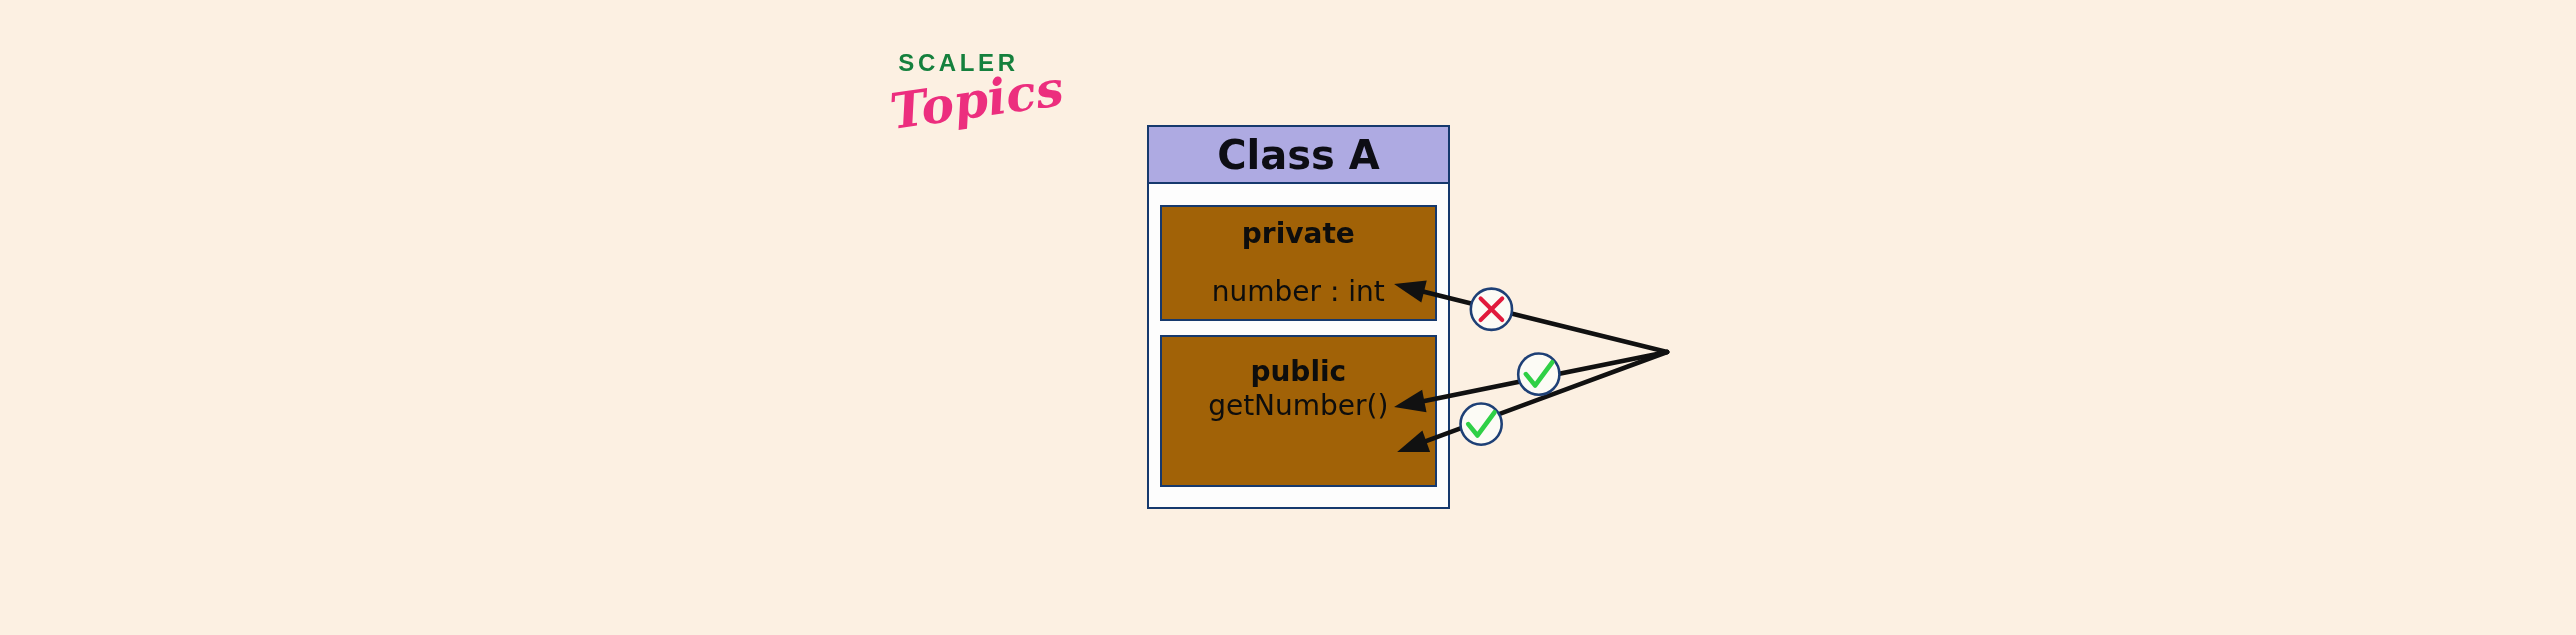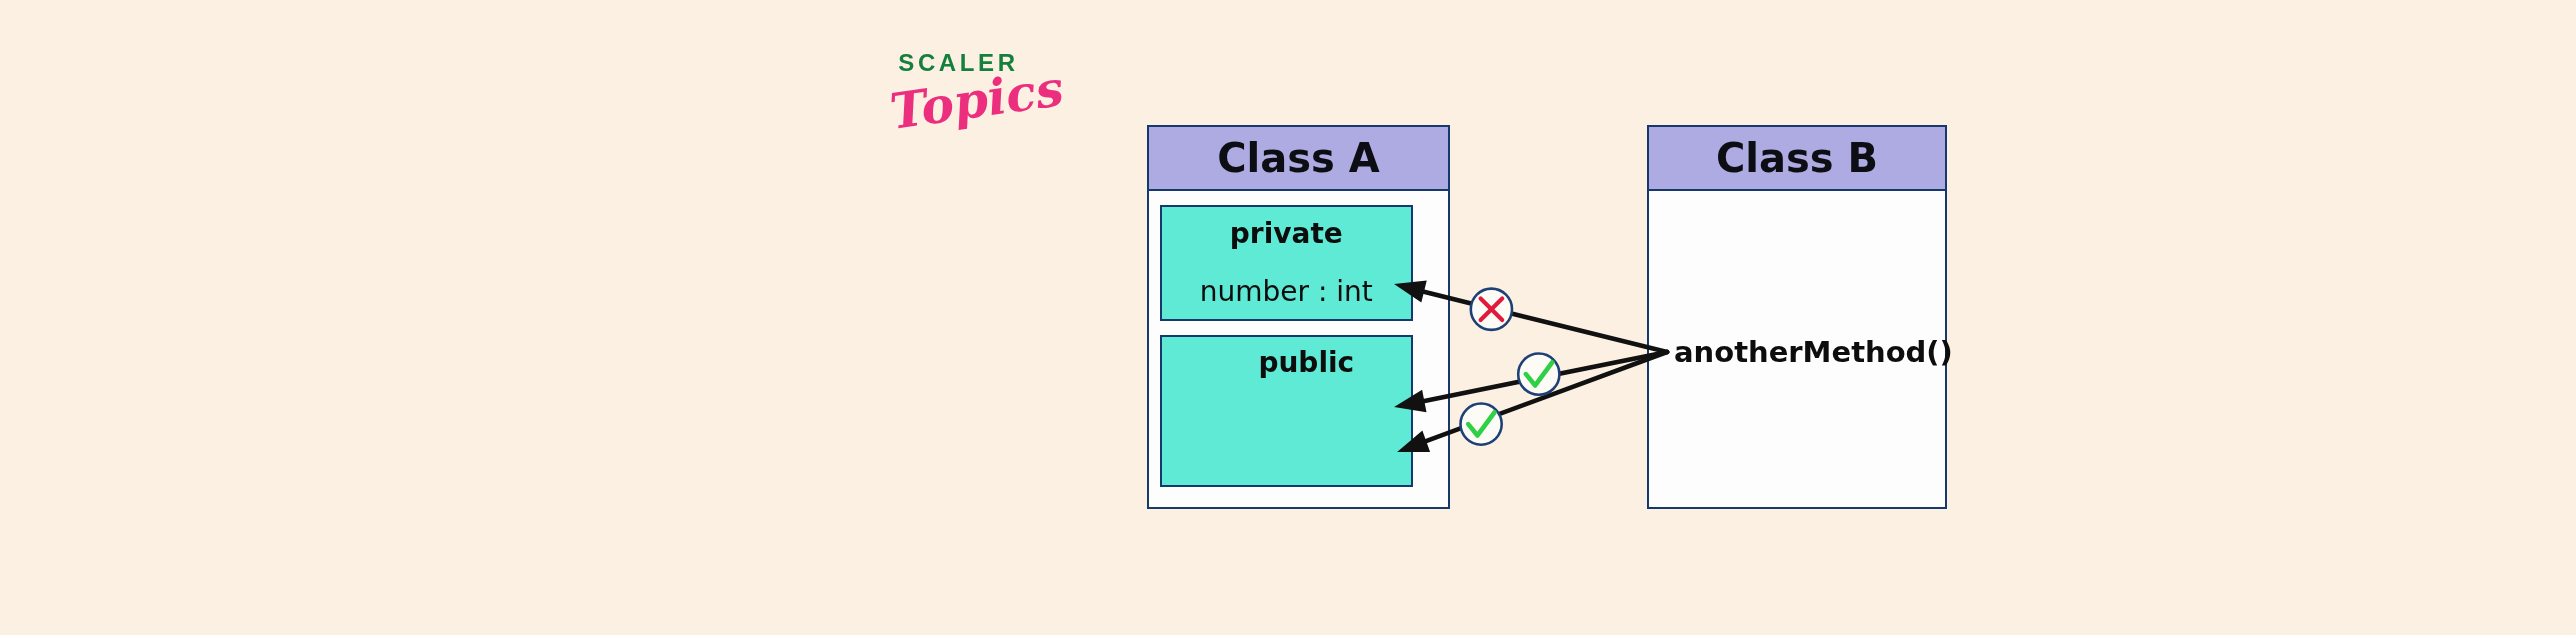--- a/index.html
+++ b/index.html
@@ -19,38 +19,38 @@
     line-height:1.1;
   }
   
   .class-box{
     position:absolute;top:125px;height:384px;box-sizing:border-box;
     border:2.6px solid #16396d;background:#fdfdfd;
   }
   #class-a{left:1147px;width:303px;}
   #class-b{left:1647px;width:300px;}
   .class-header{
-    height:64px;box-sizing:border-box;border-bottom:2.6px solid #16396d;
+    height:57px;box-sizing:border-box;border-bottom:2.6px solid #16396d;
     background:#aeaae2;display:flex;align-items:center;justify-content:center;
   }
   .class-title{font-size:40px;font-weight:bold;color:#0d0d14;}
   .section-box{
-    position:absolute;left:10.8px;width:253px;box-sizing:border-box;
-    border:2.6px solid #16396d;background:#5eead4;
+    position:absolute;left:10.8px;width:277px;box-sizing:border-box;
+    border:2.6px solid #16396d;background:#a16207;
   }
   #section-private{top:78px;height:116px;}
   #section-public{top:208px;height:152px;}
   .line{
     position:absolute;left:0;width:100%;text-align:center;
     font-size:28px;line-height:33px;color:#0d0d0d;white-space:nowrap;
   }
   .modifier{font-weight:bold;}
   #private-label{top:10.3px;}
   #private-member-0{top:60px;margin-top:8px;}
-  #public-label{top:9px;padding-left:20px;}
+  #public-label{top:18px;}
   #public-member-0{top:52px;}
   #public-member-1{top:101px;}
   .b-member{
     position:absolute;left:25px;top:209px;font-size:29px;font-weight:bold;
     line-height:33px;color:#0d0d0d;white-space:nowrap;
   }
   
   #overlay{position:absolute;left:0;top:0;pointer-events:none;}
 </style>
 </head>
@@ -66,29 +66,24 @@
   <div class="class-box" id="class-a">
     <div class="class-header">
       <span class="class-title">Class A</span>
     </div>
     <div class="section-box" id="section-private">
       <div class="line modifier" id="private-label">private</div>
       <div class="line" id="private-member-0">number : int</div>
     </div>
     <div class="section-box" id="section-public">
       <div class="line modifier" id="public-label">public</div>
+      <div class="line" id="public-member-0">getNumber()</div>
     </div>
   </div>
 
-  <div class="class-box" id="class-b">
-    <div class="class-header">
-      <span class="class-title">Class B</span>
-    </div>
-    <div class="b-member">anotherMethod()</div>
-  </div>
 
   <svg id="overlay" width="3091" height="636" viewBox="0 0 6000 1234">
 
     <g stroke="#111111" stroke-width="9" stroke-linecap="round">
       <line x1="3236" y1="683" x2="2764" y2="566"></line>
       <line x1="3236" y1="683" x2="2765" y2="778"></line>
       <line x1="3236" y1="683" x2="2768" y2="856"></line>
     </g>
 
     <g fill="#111111">

